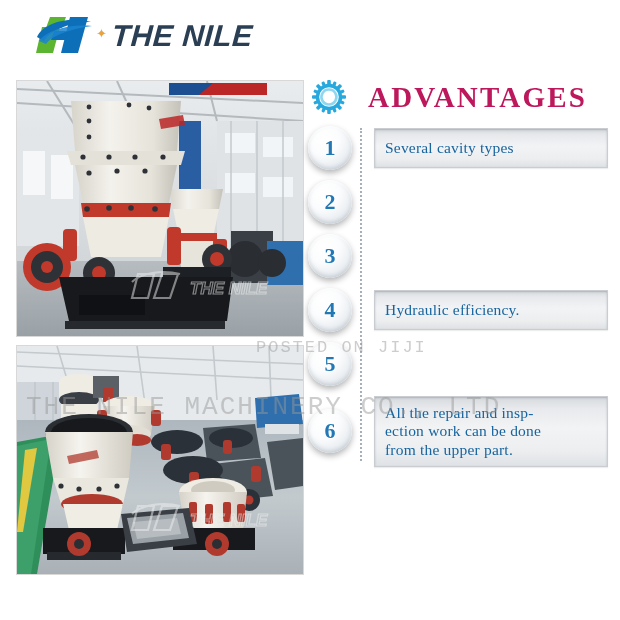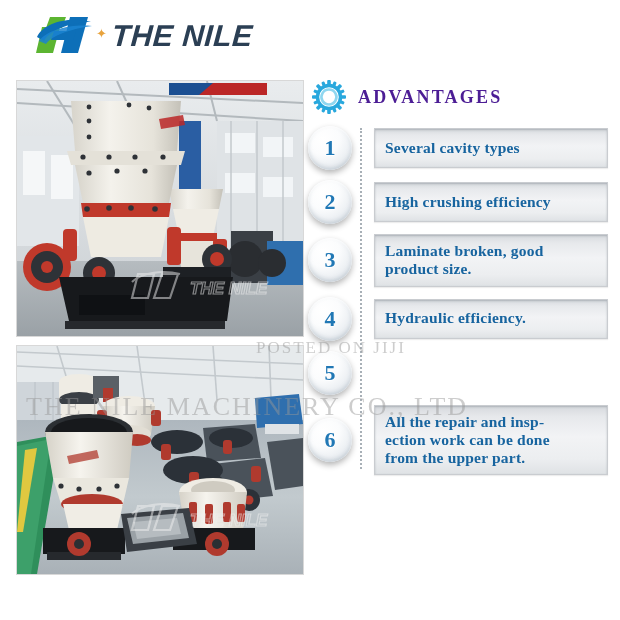--- a/index.html
+++ b/index.html
@@ -49,26 +49,26 @@
 
   
   #advantages{
     position:absolute;left:308px;top:74px;width:300px;
   }
   #adv-header{
     display:flex;align-items:center;height:46px;padding-left:4px;
   }
   #gear-icon{width:34px;height:34px;flex:0 0 34px;}
   #adv-title{
-    margin-left:12px;
+    margin-left:22px;
     font-family:"Liberation Serif", serif;
     font-weight:bold;
-    font-size:18px;
+    font-size:29px;
     letter-spacing:2.2px;
-    color:#4c1d95;
+    color:#be185d;
     white-space:nowrap;
   }
 
   #adv-list{
     position:relative;
     margin-top:6px;
     padding-left:0;
   }
   
   #adv-dotline{
@@ -107,32 +107,32 @@
     box-sizing:border-box;
     padding:7px 8px 7px 10px;
     border:1px solid #c9ccd0;
     background:
       linear-gradient(180deg,#d6d9dd 0%, #e7e9ec 16%, #f2f3f5 45%, #eceef0 78%, #dfe2e5 100%);
     box-shadow:inset 0 1px 2px rgba(120,128,138,.45), 0 1px 1px rgba(0,0,0,.07);
     display:flex;align-items:center;
   }
   .adv-text{
     font-family:"Liberation Serif", serif;
-    font-weight:bold;
+    font-weight:normal;
     font-size:15.5px;
     line-height:1.18;
     color:#17649f;
     letter-spacing:.2px;
   }
 
   
   .wm{
     position:absolute;
     pointer-events:none;
-    font-family:Liberation Serif, serif;
+    font-family:Liberation Mono, monospace;
     color:rgba(150,150,150,.48);
     white-space:nowrap;
     letter-spacing:2px;
     text-align:center;
   }
   #wm-line1{
     left:256px;top:338px;
     font-size:17px;
   }
   #wm-line2{
@@ -445,30 +445,24 @@
 
     <div class="adv-row">
       <div class="num-circle">1</div>
       <div class="adv-box">
         <span class="adv-text">Several cavity types</span>
       </div>
     </div>
 
     <div class="adv-row">
       <div class="num-circle">2</div>
-      <div class="adv-box">
-        <span class="adv-text">High crushing efficiency</span>
-      </div>
     </div>
 
     <div class="adv-row">
       <div class="num-circle">3</div>
-      <div class="adv-box">
-        <span class="adv-text">Laminate broken, good<br>product size.</span>
-      </div>
     </div>
 
     <div class="adv-row">
       <div class="num-circle">4</div>
       <div class="adv-box">
         <span class="adv-text">Hydraulic efficiency.</span>
       </div>
     </div>
 
     <div class="adv-row">

